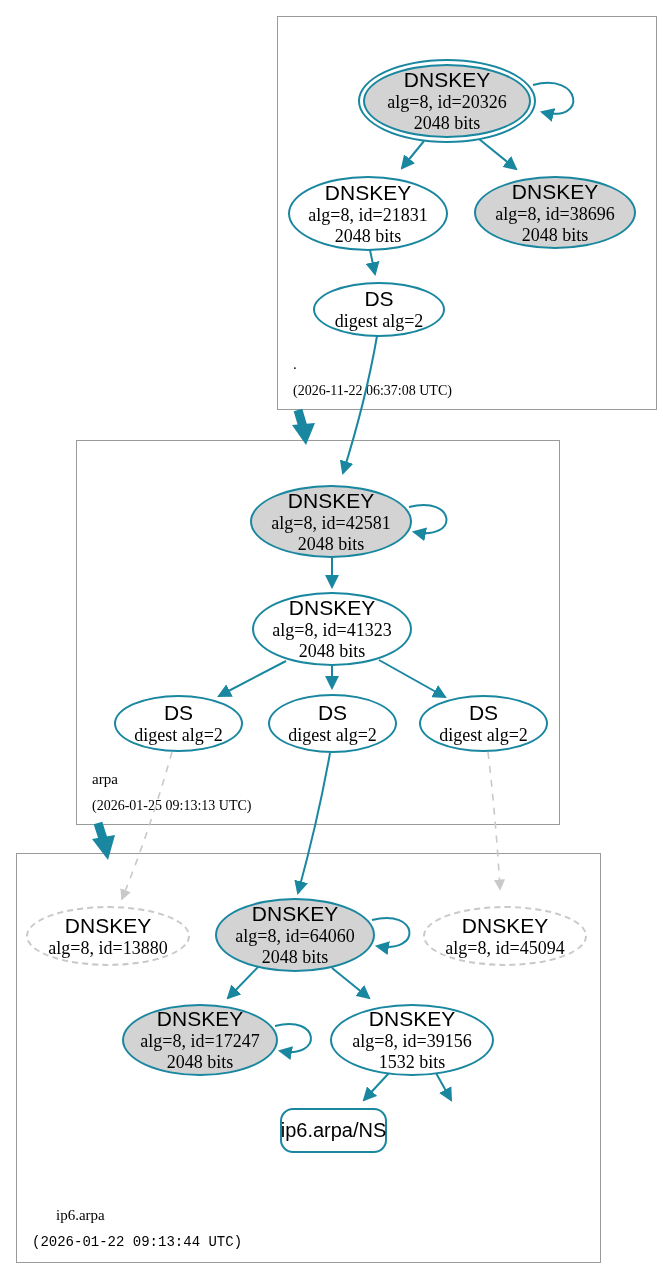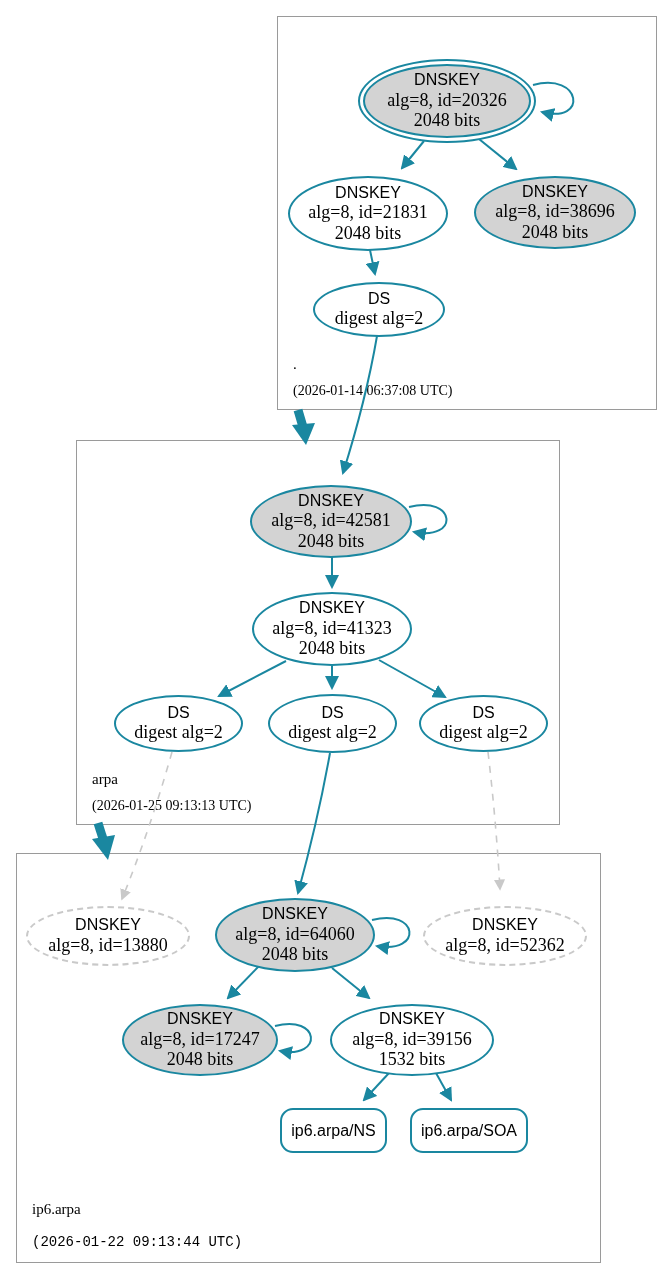--- a/index.html
+++ b/index.html
@@ -41,39 +41,39 @@
     box-sizing:border-box;width:100%;height:100%;
     border:2px solid var(--teal);border-radius:50%;background:var(--grayfill);
     display:flex;flex-direction:column;align-items:center;justify-content:center;
     text-align:center;line-height:1.15;
   }
   .rrset{
     position:absolute;z-index:2;box-sizing:border-box;
     border:2px solid var(--teal);border-radius:13px;background:#fff;
     display:flex;align-items:center;justify-content:center;text-align:center;
   }
-  .t-title{font-family:"Liberation Sans",sans-serif;font-size:16px;color:#000;}
+  .t-title{font-family:"Liberation Sans",sans-serif;font-size:21px;color:#000;}
   .t-detail{font-family:"Liberation Serif","DejaVu Serif",serif;font-size:18px;color:#000;}
-  .t-rrset{font-family:"Liberation Sans",sans-serif;font-size:16px;color:#000;}
+  .t-rrset{font-family:"Liberation Sans",sans-serif;font-size:20px;color:#000;}
 </style>
 </head>
 <body>
 
 <div id="canvas">
 
   <div class="zone-box" style="left:277px;top:16px;width:378px;height:392px;">
     <div class="zone-label" style="bottom:36px;">.</div>
-    <div class="zone-ts" style="bottom:10px;">(2026-01-14 06:37:08 UTC)</div>
+    <div class="zone-ts" style="bottom:10px;">(2026-11-22 06:37:08 UTC)</div>
   </div>
   <div class="zone-box" style="left:76px;top:440px;width:482px;height:383px;">
     <div class="zone-label" style="bottom:36px;">arpa</div>
     <div class="zone-ts" style="bottom:10px;">(2026-01-25 09:13:13 UTC)</div>
   </div>
   <div class="zone-box" style="left:16px;top:853px;width:583px;height:408px;">
-    <div class="zone-label" style="bottom:44px;">ip6.arpa</div>
+    <div class="zone-label" style="bottom:38px;margin-left:24px;">ip6.arpa</div>
     <div class="zone-ts" style="bottom:12px;font-family:Liberation Mono, monospace;">(2026-01-22 09:13:44 UTC)</div>
   </div>
 
   <svg id="edges" width="663" height="1278" viewBox="0 0 663 1278">
     <defs>
       <marker id="arrow-teal" viewBox="0 0 10 10" refX="8.5" refY="5" markerWidth="7" markerHeight="7" orient="auto-start-reverse">
         <path d="M0 0 L10 5 L0 10 z" fill="#1A87A0"></path>
       </marker>
       <marker id="arrow-gray" viewBox="0 0 10 10" refX="8.5" refY="5" markerWidth="7" markerHeight="7" orient="auto-start-reverse">
         <path d="M0 0 L10 5 L0 10 z" fill="#C9C9C9"></path>
@@ -177,36 +177,33 @@
   </div>
 
   <div class="node gray" style="left:215px;top:898px;width:160px;height:74px;">
     <div class="t-title">DNSKEY</div>
     <div class="t-detail">alg=8, id=64060</div>
     <div class="t-detail">2048 bits</div>
   </div>
 
   <div class="node dashed" style="left:423px;top:906px;width:164px;height:60px;">
     <div class="t-title">DNSKEY</div>
-    <div class="t-detail">alg=8, id=52362</div>
+    <div class="t-detail">alg=8, id=45094</div>
   </div>
 
   <div class="node gray" style="left:122px;top:1004px;width:156px;height:72px;">
     <div class="t-title">DNSKEY</div>
     <div class="t-detail">alg=8, id=17247</div>
     <div class="t-detail">2048 bits</div>
   </div>
 
   <div class="node" style="left:330px;top:1004px;width:164px;height:72px;">
     <div class="t-title">DNSKEY</div>
     <div class="t-detail">alg=8, id=39156</div>
     <div class="t-detail">1532 bits</div>
   </div>
 
   <div class="rrset" style="left:280px;top:1108px;width:107px;height:45px;">
     <div class="t-rrset">ip6.arpa/NS</div>
   </div>
 
-  <div class="rrset" style="left:410px;top:1108px;width:118px;height:45px;">
-    <div class="t-rrset">ip6.arpa/SOA</div>
-  </div>
 
 </div>
 
 </body></html>

